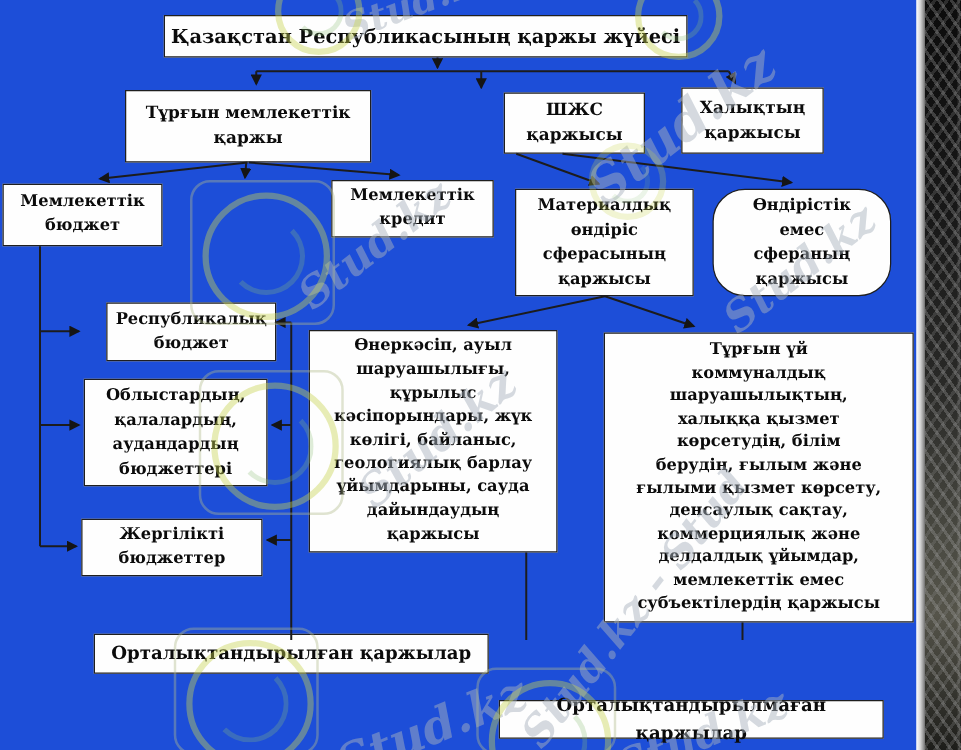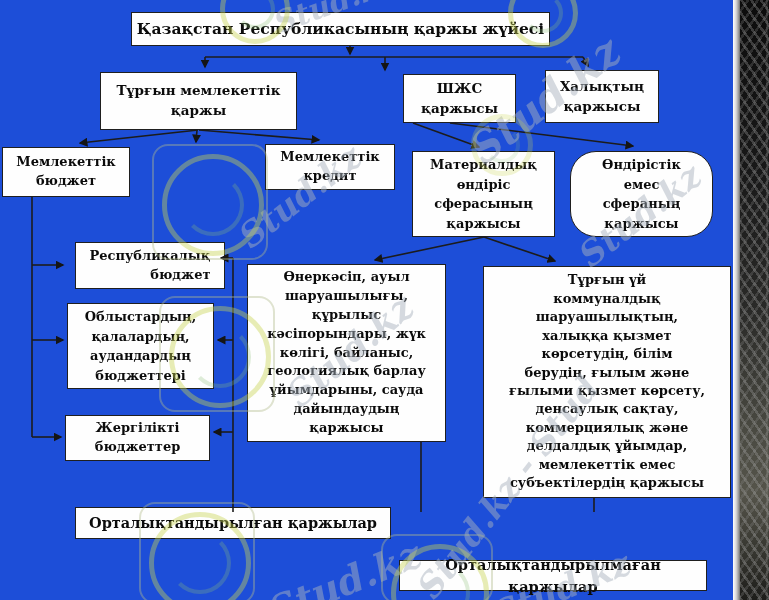--- a/index.html
+++ b/index.html
@@ -21,21 +21,21 @@
         z-index:2;padding:1px 2px;}
   #n-root                {left:131px;top:12px;width:419px;height:34px;font-size:15.5px;}
   #n-general-state       {left:100px;top:72px;width:197px;height:58px;font-size:13.5px;}
   #n-shzhs               {left:355px;top:74px;width:113px;height:49px;font-size:13.5px;margin-left:48px;}
   #n-population          {left:545px;top:70px;width:114px;height:53px;font-size:13.5px;}
   #n-state-budget        {left:2px;  top:147px;width:128px;height:50px;}
   #n-special-funds       {left:137px;top:147px;width:118px;height:66px;}
   #n-state-credit        {left:265px;top:144px;width:130px;height:46px;}
   #n-material-sphere     {left:412px;top:151px;width:143px;height:86px;line-height:1.5;}
   #n-nonproductive-sphere{left:570px;top:151px;width:143px;height:86px;line-height:1.5;border-radius:26px;}
-  #n-republican-budget   {left:75px; top:242px;width:150px;height:47px;text-align:right;}
+  #n-republican-budget   {left:85px; top:242px;width:136px;height:47px;}
   #n-regional-budgets    {left:67px; top:303px;width:147px;height:86px;line-height:1.5;}
   #n-local-budgets       {left:65px; top:415px;width:145px;height:46px;}
   #n-industry-finance    {left:247px;top:264px;width:199px;height:178px;line-height:1.45;}
   #n-housing-finance     {left:483px;top:266px;width:248px;height:232px;line-height:1.42;}
   #n-centralized         {left:75px; top:488px;width:316px;height:32px;font-size:14.5px;margin-top:19px;}
   #n-decentralized       {left:399px;top:512px;width:308px;height:31px;font-size:14.5px;margin-top:48px;}
   
   #connectors{position:absolute;left:0;top:0;z-index:3;pointer-events:none;}
   
   .wm-text{position:absolute;z-index:4;pointer-events:none;font-weight:bold;font-style:italic;

